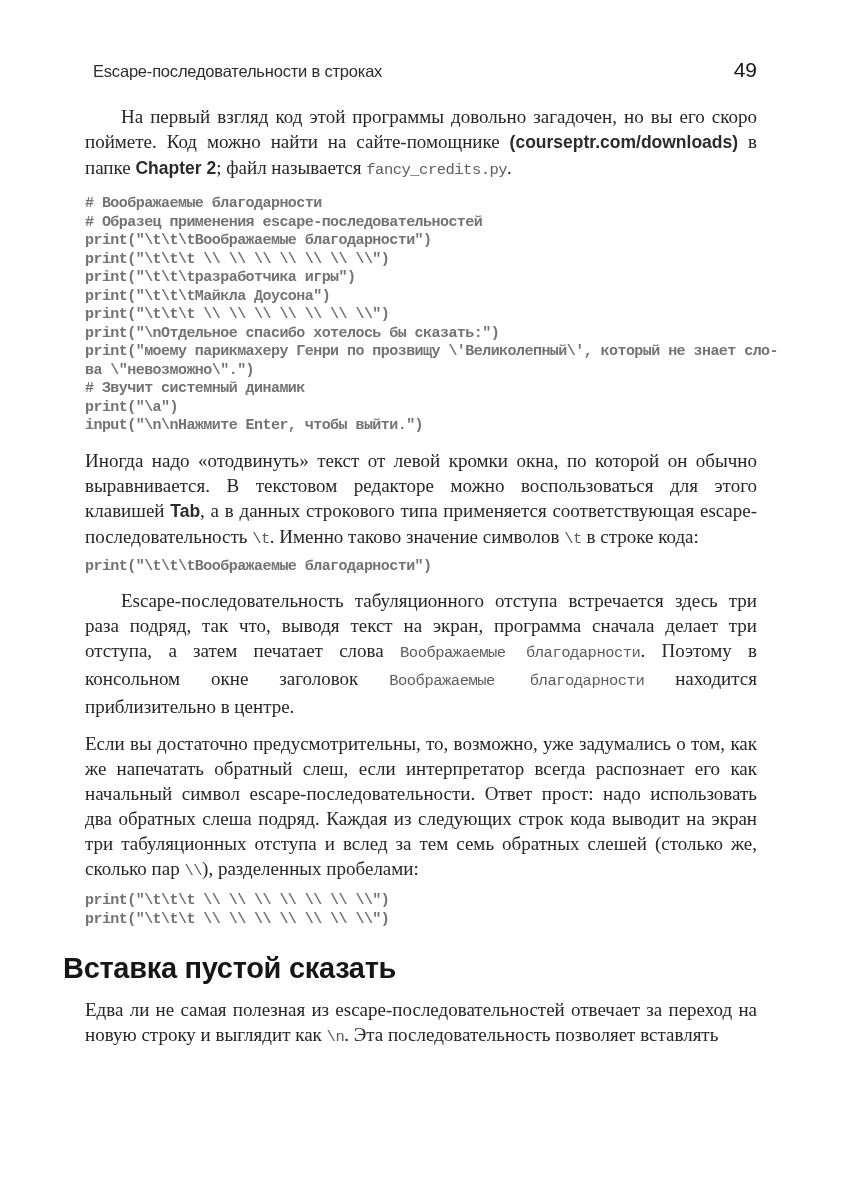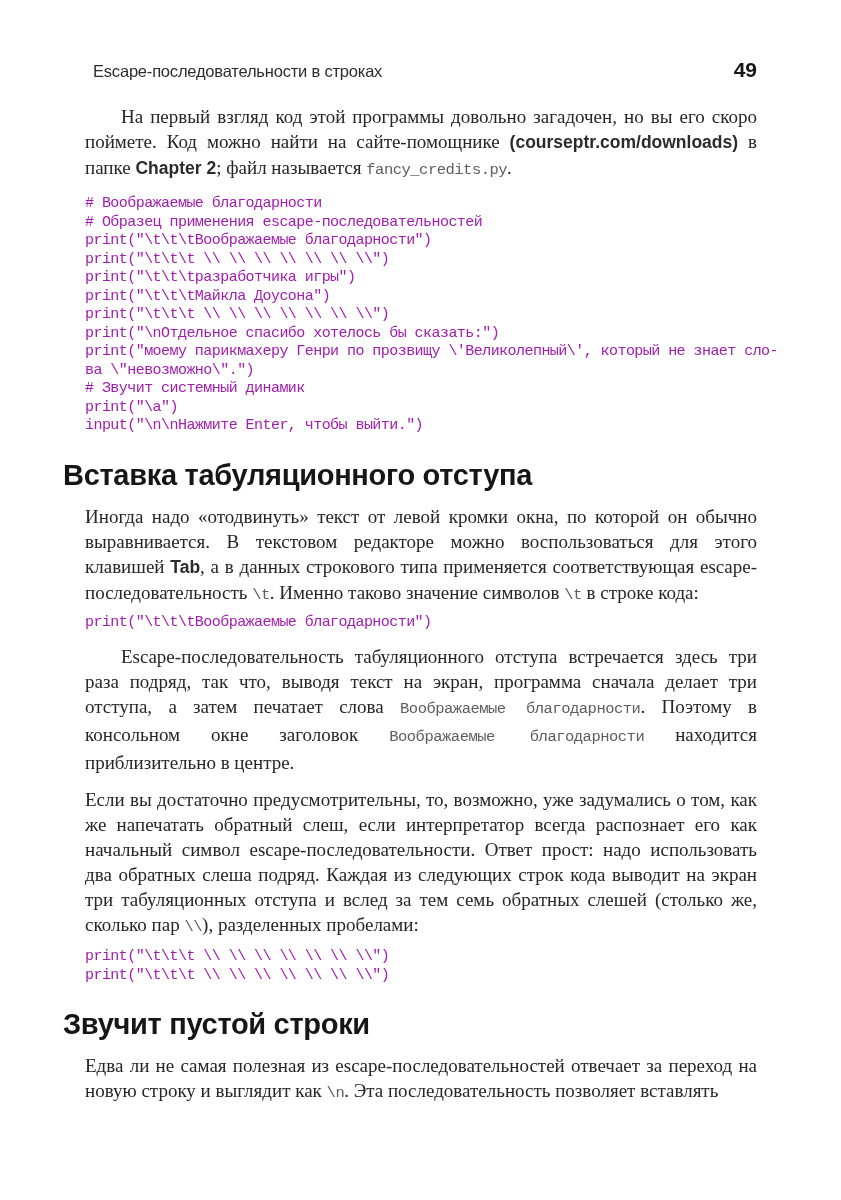--- a/index.html
+++ b/index.html
@@ -13,36 +13,37 @@
     overflow:hidden;
     padding:58px 84px 0 85px;
   }
   .running-head {
     display:flex; justify-content:space-between; align-items:baseline;
     font-family:"Liberation Sans", sans-serif;
     margin-bottom:22px;
     padding-left:8px;
   }
   .head-title { font-size:16.5px; color:#2d2d2d; letter-spacing:-0.2px; }
-  .page-num { font-size:21px; font-weight:700; color:#161616; }
+  .page-num { font-size:21px; font-weight:400; color:#161616; }
 
   p.body {
     font-size:19px; line-height:25px;
     text-align:justify; color:#262626;
     hyphens:auto;
     margin-top:12px;
   }
   p.indent { text-indent:36px; }
 
   pre.code {
     font-family:"Liberation Mono", monospace;
     font-size:15px; line-height:18.5px;
     letter-spacing:-0.55px;
-    color:#a21caf;
+    color:#737373;
     white-space:pre;
+    font-weight:bold;
   }
   .code-block-1 { margin-top:12px; }
   .code-single  { margin:6px 0 8px 0; }
   .code-block-2 { margin-top:8px; }
 
   .mono {
     font-family:"Liberation Mono", monospace;
     font-size:15.5px; letter-spacing:-0.5px;
     color:#5d5d5d;
   }
@@ -78,33 +79,32 @@
 print("\t\t\tразработчика игры")
 print("\t\t\tМайкла Доусона")
 print("\t\t\t \\ \\ \\ \\ \\ \\ \\")
 print("\nОтдельное спасибо хотелось бы сказать:")
 print("моему парикмахеру Генри по прозвищу \'Великолепный\', который не знает сло-
 ва \"невозможно\".")
 # Звучит системный динамик
 print("\a")
 input("\n\nНажмите Enter, чтобы выйти.")</pre>
 
-    <h2 class="sect">Вставка табуляционного отступа</h2>
 
     <p class="body"><span>Иногда надо «отодвинуть» текст от левой кромки окна, по которой он обычно выравнивается. В текстовом редакторе можно воспользоваться для этого клавишей </span><span class="sansb">Tab</span><span>, а в данных строкового типа применяется соответствующая escape-последовательность </span><span class="mono">\t</span><span>. Именно таково значение символов </span><span class="mono">\t</span><span> в строке кода:</span></p>
 
     <pre class="code code-single">print("\t\t\tВоображаемые благодарности")</pre>
 
     <p class="body indent"><span>Escape-последовательность табуляционного отступа встречается здесь три раза подряд, так что, выводя текст на экран, программа сначала делает три отступа, а затем печатает слова </span><span class="mono">Воображаемые благодарности</span><span>. Поэтому в консольном окне заголовок </span><span class="mono">Воображаемые благодарности</span><span> находится приблизительно в центре.</span></p>
 
 
 
     <p class="body"><span>Если вы достаточно предусмотрительны, то, возможно, уже задумались о том, как же напечатать обратный слеш, если интерпретатор всегда распознает его как начальный символ escape-последовательности. Ответ прост: надо использовать два обратных слеша подряд. Каждая из следующих строк кода выводит на экран три табуляционных отступа и вслед за тем семь обратных слешей (столько же, сколько пар </span><span class="mono">\\</span><span>), разделенных пробелами:</span></p>
 
     <pre class="code code-block-2">print("\t\t\t \\ \\ \\ \\ \\ \\ \\")
 print("\t\t\t \\ \\ \\ \\ \\ \\ \\")</pre>
 
-    <h2 class="sect">Звучит пустой строки</h2>
+    <h2 class="sect">Вставка пустой сказать</h2>
 
     <p class="body"><span>Едва ли не самая полезная из escape-последовательностей отвечает за переход на новую строку и выглядит как </span><span class="mono">\n</span><span>. Эта последовательность позволяет вставлять</span></p>
 
   </main>
 </div>
 
 </body></html>

